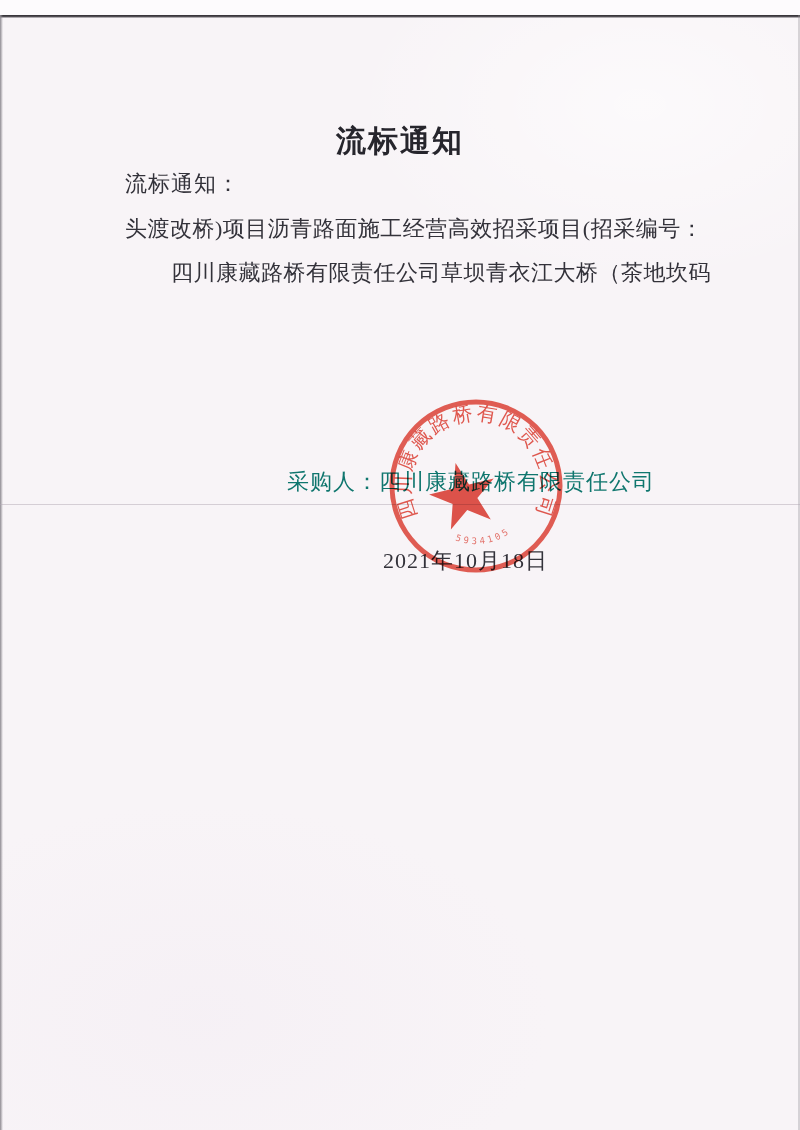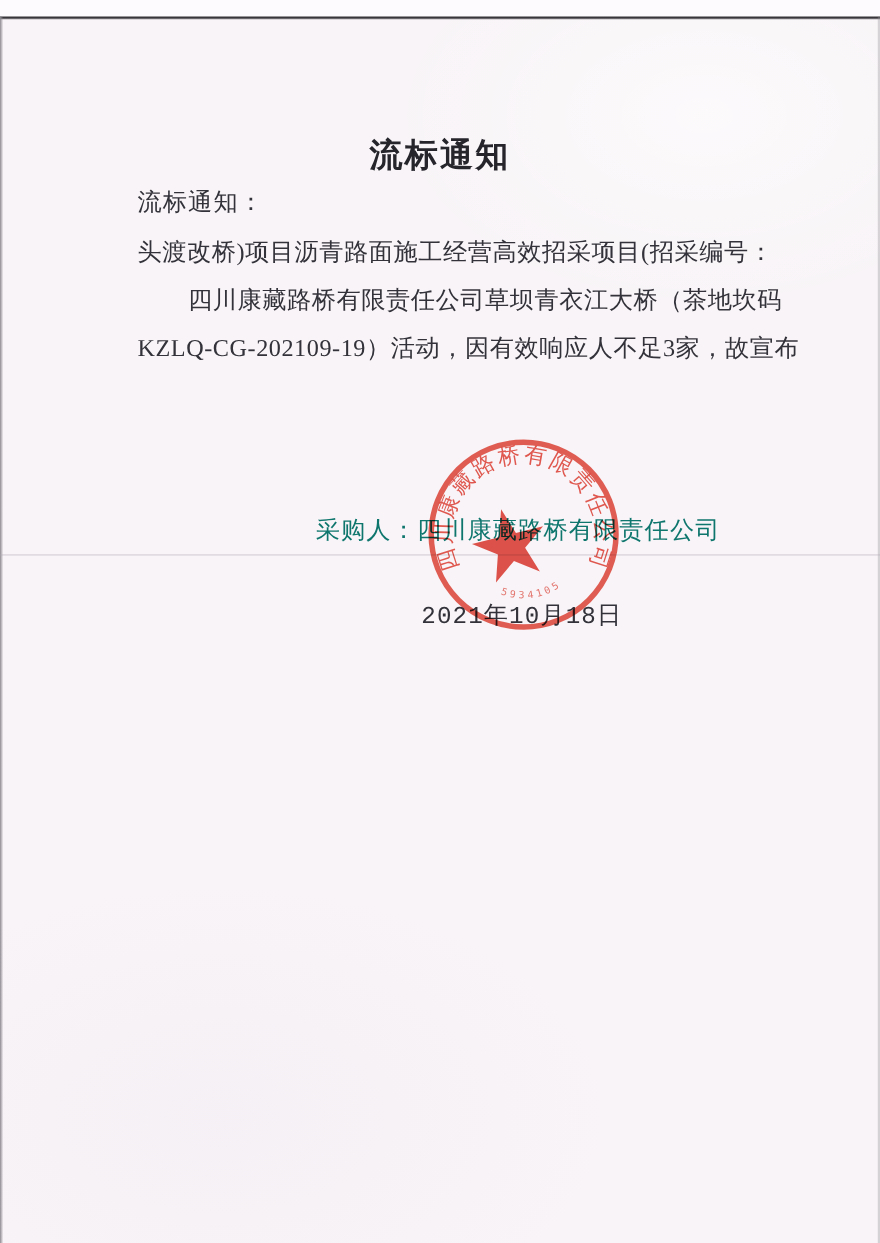--- a/index.html
+++ b/index.html
@@ -50,21 +50,20 @@
 
   .purchaser-line{
     position:absolute;left:287px;top:452px;
     font-size:22px;color:#0f766e;line-height:30px;letter-spacing:1px;
     white-space:nowrap;
   }
   .date-line{
     position:absolute;left:383px;top:531px;
     font-size:22px;color:#33323a;line-height:30px;letter-spacing:1px;
     white-space:nowrap;
-    font-family:Liberation Mono, monospace;
   }
 
   .stamp{
     position:absolute;left:386px;top:381px;width:180px;height:180px;
     mix-blend-mode:multiply;opacity:0.88;
   }
   .stamp .ring{fill:none;stroke:#e0392c;stroke-width:5;stroke-opacity:0.92;}
   .stamp .star{fill:#dd3327;fill-opacity:0.95;}
   .stamp .arc-text{
     font-family:"DejaVu Sans","Liberation Sans",sans-serif;
@@ -87,21 +86,20 @@
   <div class="edge-bottom"></div>
   <div class="scan-line"></div>
 
   <h1 class="title">流标通知</h1>
 
   <div class="salutation">流标通知：</div>
 
   <div class="body-text">
     <div class="line">头渡改桥)项目沥青路面施工经营高效招采项目(招采编号：</div>
     <div class="line indent">四川康藏路桥有限责任公司草坝青衣江大桥（茶地坎码</div>
-    <div class="line">KZLQ-CG-202109-19）活动，因有效响应人不足3家，故宣布</div>
   </div>
 
   <div class="purchaser-line"><span>采购人：</span><span>四川康藏路桥有限责任公司</span></div>
 
   <div class="date-line">2021年10月18日</div>
 
   <svg class="stamp" viewBox="0 0 180 180" xmlns="http://www.w3.org/2000/svg" aria-hidden="true">
     <defs>
       <path id="seal-name-arc" d="M 32.84 123 A 66 66 0 1 1 147.16 123" fill="none"></path>
       <path id="seal-code-arc" d="M 45.6 127.3 A 58 58 0 0 0 134.4 127.3" fill="none"></path>

